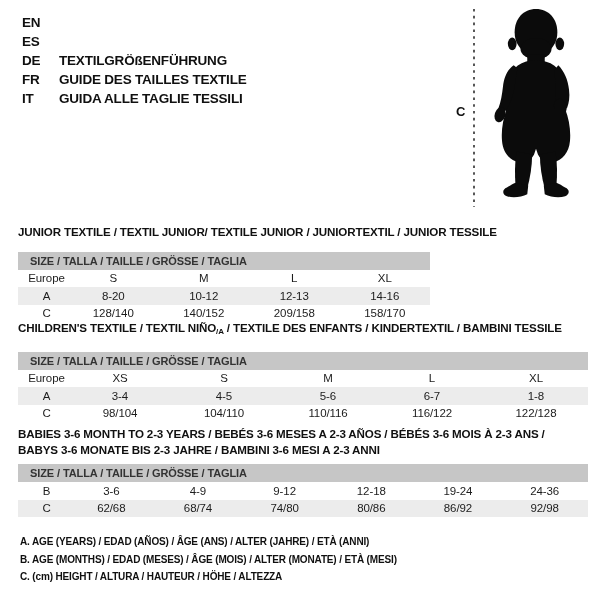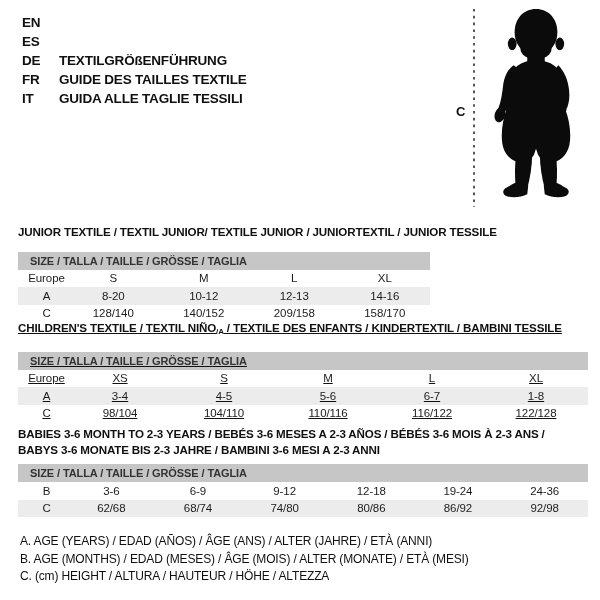--- a/index.html
+++ b/index.html
@@ -26,38 +26,38 @@
   .tblock h3 {
     margin:0; font-size:11.6px; font-weight:700; color:#101010;
     letter-spacing:-0.15px; white-space:nowrap; line-height:15.5px;
   }
   .sub-a { font-size:8px; vertical-align:-2px; }
   .size-bar {
     background:#c6c6c6; color:#333333; font-weight:700; font-size:11px;
     height:18px; line-height:18px; padding-left:12px; letter-spacing:-0.1px;
   }
   .t1 { top:224px; width:412px; }
-  .t2 { top:320px; width:570px;text-decoration:underline; }
+  .t2 { top:320px; width:570px; }
   .t3 { top:426px; width:570px; }
   .t1 .size-bar, .t2 .size-bar { margin-top:12px; }
   .t3 .size-bar { margin-top:7px; }
 
   table.sizes { border-collapse:collapse; table-layout:fixed; width:100%; }
   table.sizes td {
     height:17.5px; font-size:11.5px; color:#1c1c1c; text-align:center;
     padding:0; letter-spacing:-0.1px; white-space:nowrap;
   }
   table.sizes td.lbl { text-align:center; padding-left:7px; }
   col.label-col { width:50px; }
   table.sizes tbody tr:nth-child(2) { background:#ececec; }
 
   
   .footnotes { position:absolute; left:20px; top:533px; }
   .footnote {
-    font-weight:400; font-size:12px; line-height:17.5px;
+    font-weight:700; font-size:10px; line-height:17.5px;
     letter-spacing:-0.15px; color:#101010; white-space:nowrap;
   }
 </style>
 </head>
 <body>
 
 <div class="canvas">
 
   <div class="lang-block">
     <div class="lang-row">
@@ -194,21 +194,21 @@
           <col>
           <col>
           <col>
           <col>
           <col>
         </colgroup>
       <tbody>
         <tr>
           <td class="lbl">B</td>
           <td>3-6</td>
-          <td>6-9</td>
+          <td>4-9</td>
           <td>9-12</td>
           <td>12-18</td>
           <td>19-24</td>
           <td>24-36</td>
         </tr>
         <tr>
           <td class="lbl">C</td>
           <td>62/68</td>
           <td>68/74</td>
           <td>74/80</td>

